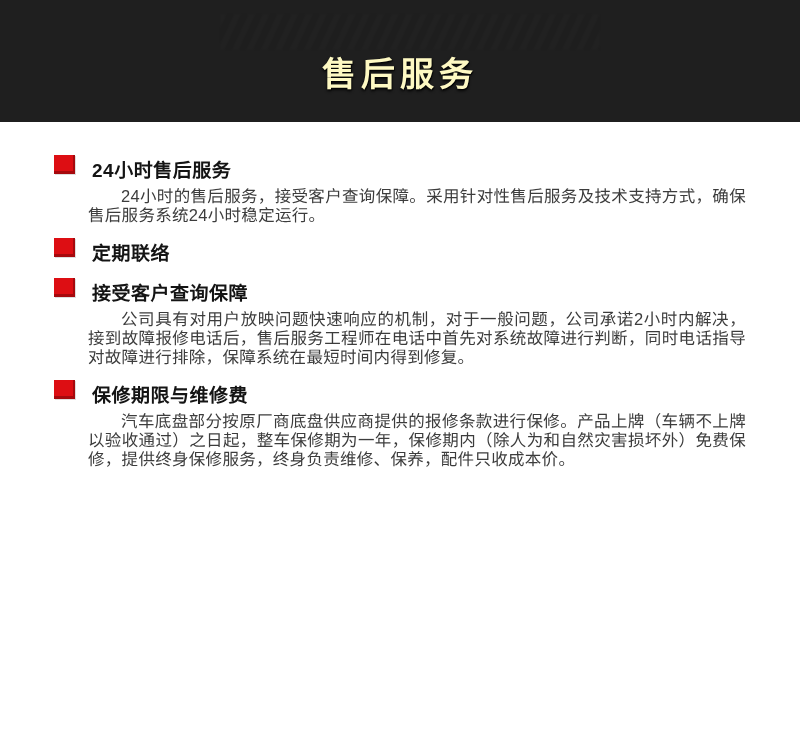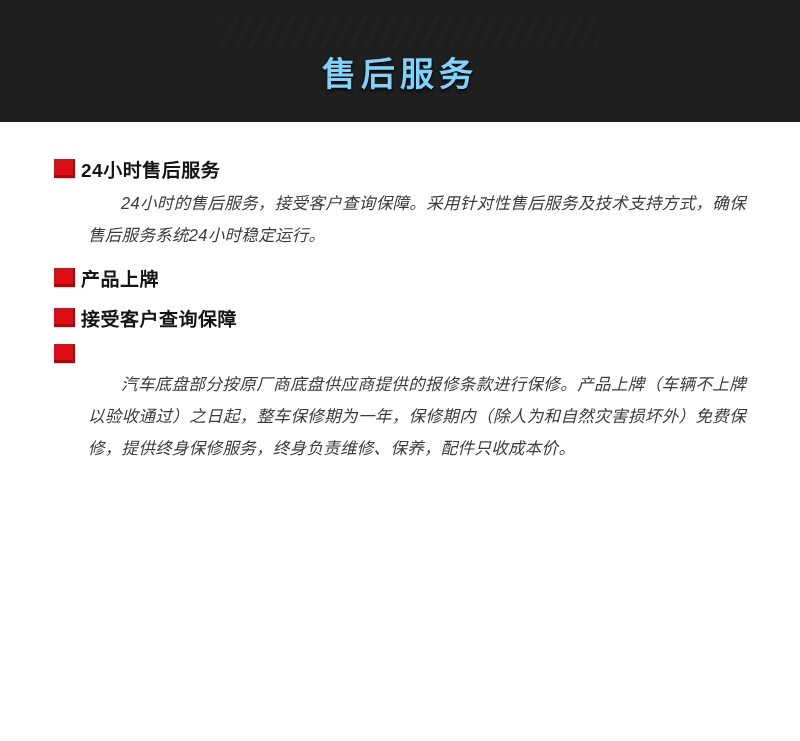--- a/index.html
+++ b/index.html
@@ -42,64 +42,62 @@
     background: repeating-linear-gradient(
       115deg,
       rgba(255,255,255,0.025) 0 6px,
       rgba(0,0,0,0.06) 6px 13px
     );
     filter: blur(1px);
     opacity: 0.55;
     pointer-events: none;
   }
   .banner-title {
-    color: #7dd3fc;
+    color: #fef9c3;
     font-size: 34px;
     font-weight: bold;
     letter-spacing: 5px;
     margin-bottom: 26px;
     text-shadow: 0 2px 3px rgba(0,0,0,0.85), 1px 1px 0 rgba(0,0,0,0.6);
   }
   
   .content {
     padding: 33px 54px 0 54px;
   }
   .section {
     margin-bottom: 13px;
   }
   .section-heading {
     display: flex;
-    align-items: center;
-    gap: 6px;
+    gap: 17px;
     margin-bottom: 5px;
   }
   .bullet {
     width: 21px;
     height: 19px;
     flex: 0 0 21px;
     background: var(--accent-red, #dd0e13);
     box-shadow: inset -2px -3px 0 rgba(120,6,9,0.55), 1px 1px 0 rgba(160,160,160,0.35);
   }
   .heading-text {
     font-size: 19px;
     font-weight: bold;
     color: var(--heading-text, #141414);
     letter-spacing: 0.5px;
   }
   .section-body {
     padding-left: 34px;
   }
   .section-body p {
     font-size: 16.5px;
-    line-height: 32px;
+    line-height: 19px;
     color: var(--body-text, #3c3c3c);
     text-align: justify;
     text-indent: 2em;
     letter-spacing: 0.3px;
-    font-style: italic;
   }
 </style>
 </head>
 <body>
 
 <div class="page">
 
   <header class="banner">
     <div class="banner-title">售后服务</div>
   </header>
@@ -112,36 +110,38 @@
         <span class="heading-text">24小时售后服务</span>
       </div>
       <div class="section-body">
         <p>24小时的售后服务，接受客户查询保障。采用针对性售后服务及技术支持方式，确保售后服务系统24小时稳定运行。</p>
       </div>
     </section>
 
     <section class="section">
       <div class="section-heading">
         <span class="bullet"></span>
-        <span class="heading-text">产品上牌</span>
+        <span class="heading-text">定期联络</span>
       </div>
     </section>
 
     <section class="section">
       <div class="section-heading">
         <span class="bullet"></span>
         <span class="heading-text">接受客户查询保障</span>
       </div>
       <div class="section-body">
+        <p>公司具有对用户放映问题快速响应的机制，对于一般问题，公司承诺2小时内解决，接到故障报修电话后，售后服务工程师在电话中首先对系统故障进行判断，同时电话指导对故障进行排除，保障系统在最短时间内得到修复。</p>
       </div>
     </section>
 
     <section class="section">
       <div class="section-heading">
         <span class="bullet"></span>
+        <span class="heading-text">保修期限与维修费</span>
       </div>
       <div class="section-body">
         <p>汽车底盘部分按原厂商底盘供应商提供的报修条款进行保修。产品上牌（车辆不上牌以验收通过）之日起，整车保修期为一年，保修期内（除人为和自然灾害损坏外）免费保修，提供终身保修服务，终身负责维修、保养，配件只收成本价。</p>
       </div>
     </section>
 
   </main>
 </div>
 
 </body></html>

